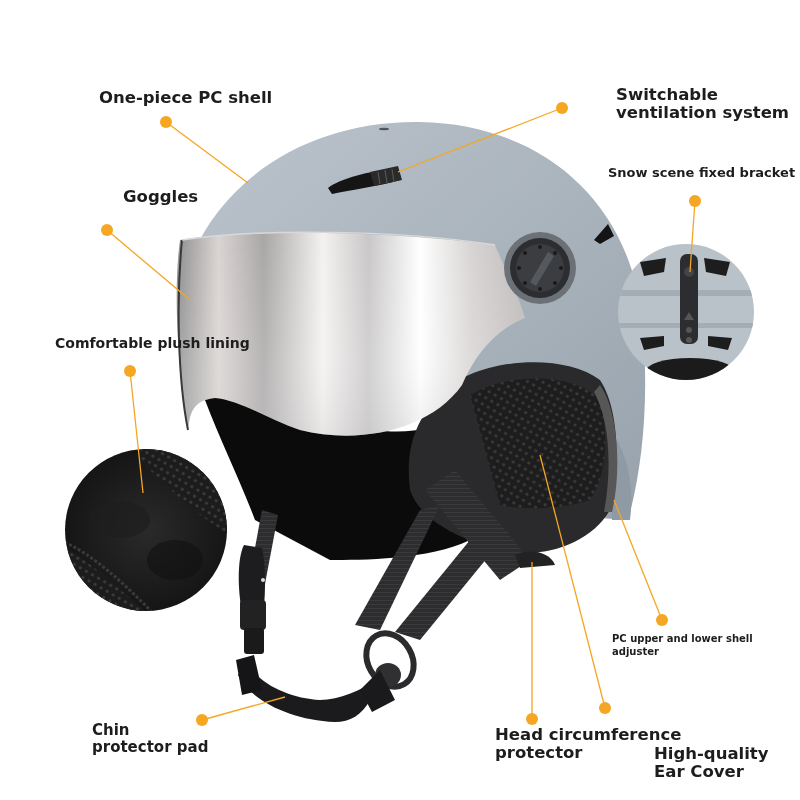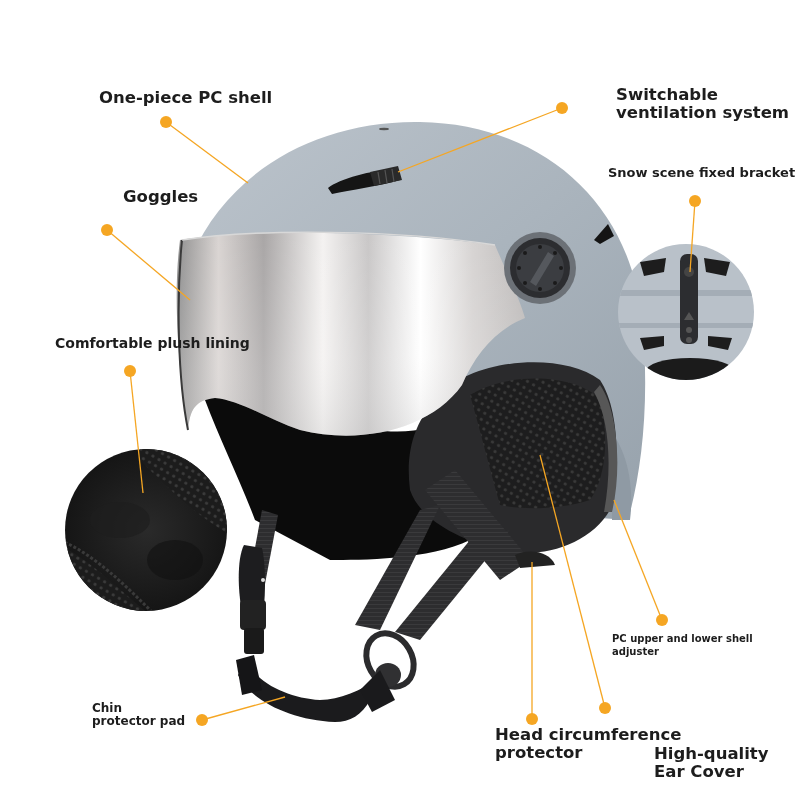--- a/index.html
+++ b/index.html
@@ -13,21 +13,21 @@
   }
   svg.art { position: absolute; left: 0; top: 0; width: 800px; height: 800px; }
   .label {
     position: absolute;
     font-weight: bold;
     line-height: 1.12;
     color: #1d1d1d;
     white-space: nowrap;
   }
   .lbl-lg { font-size: 16.5px; margin-left: 39px; }
-  .lbl-md { font-size: 12px; }
+  .lbl-md { font-size: 15px; margin-top: 20px; }
   .lbl-sm { font-size: 13px; }
   .lbl-xs { font-size: 10px; line-height: 1.3; }
   .line2 { display: block; }
 </style>
 </head>
 <body>
 
 <div id="stage">
 
   <svg class="art" viewBox="0 0 800 800">

